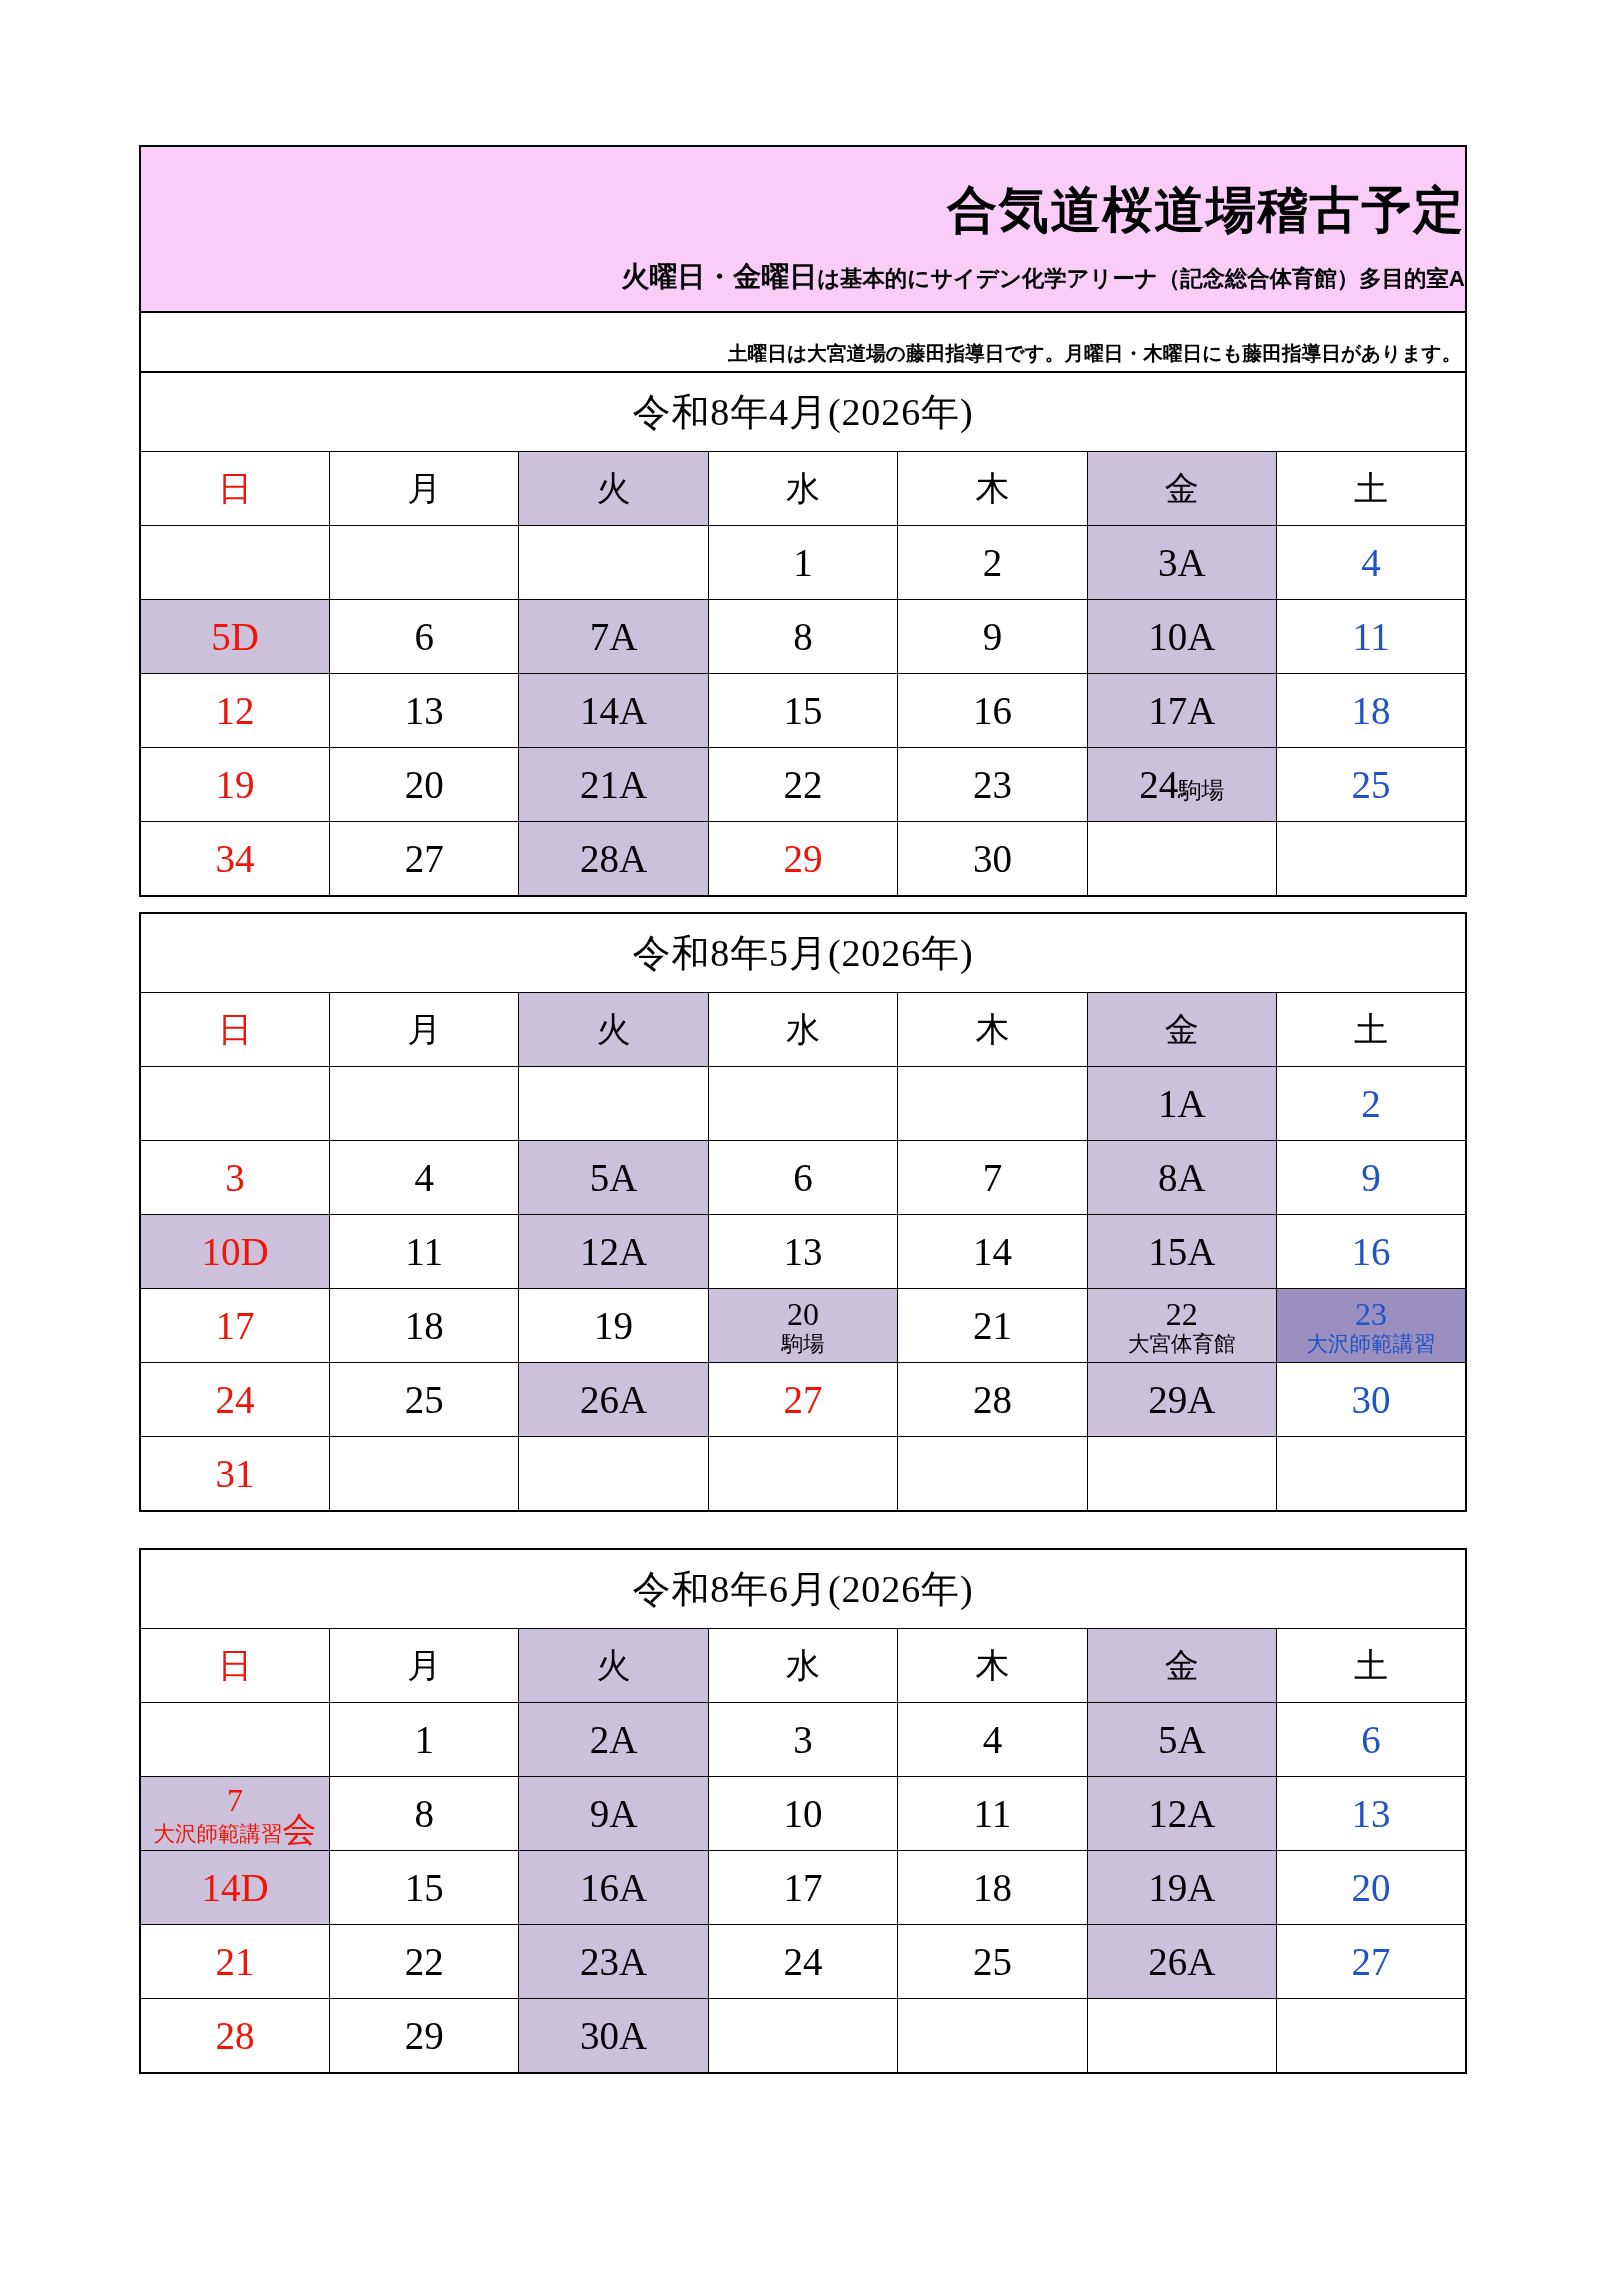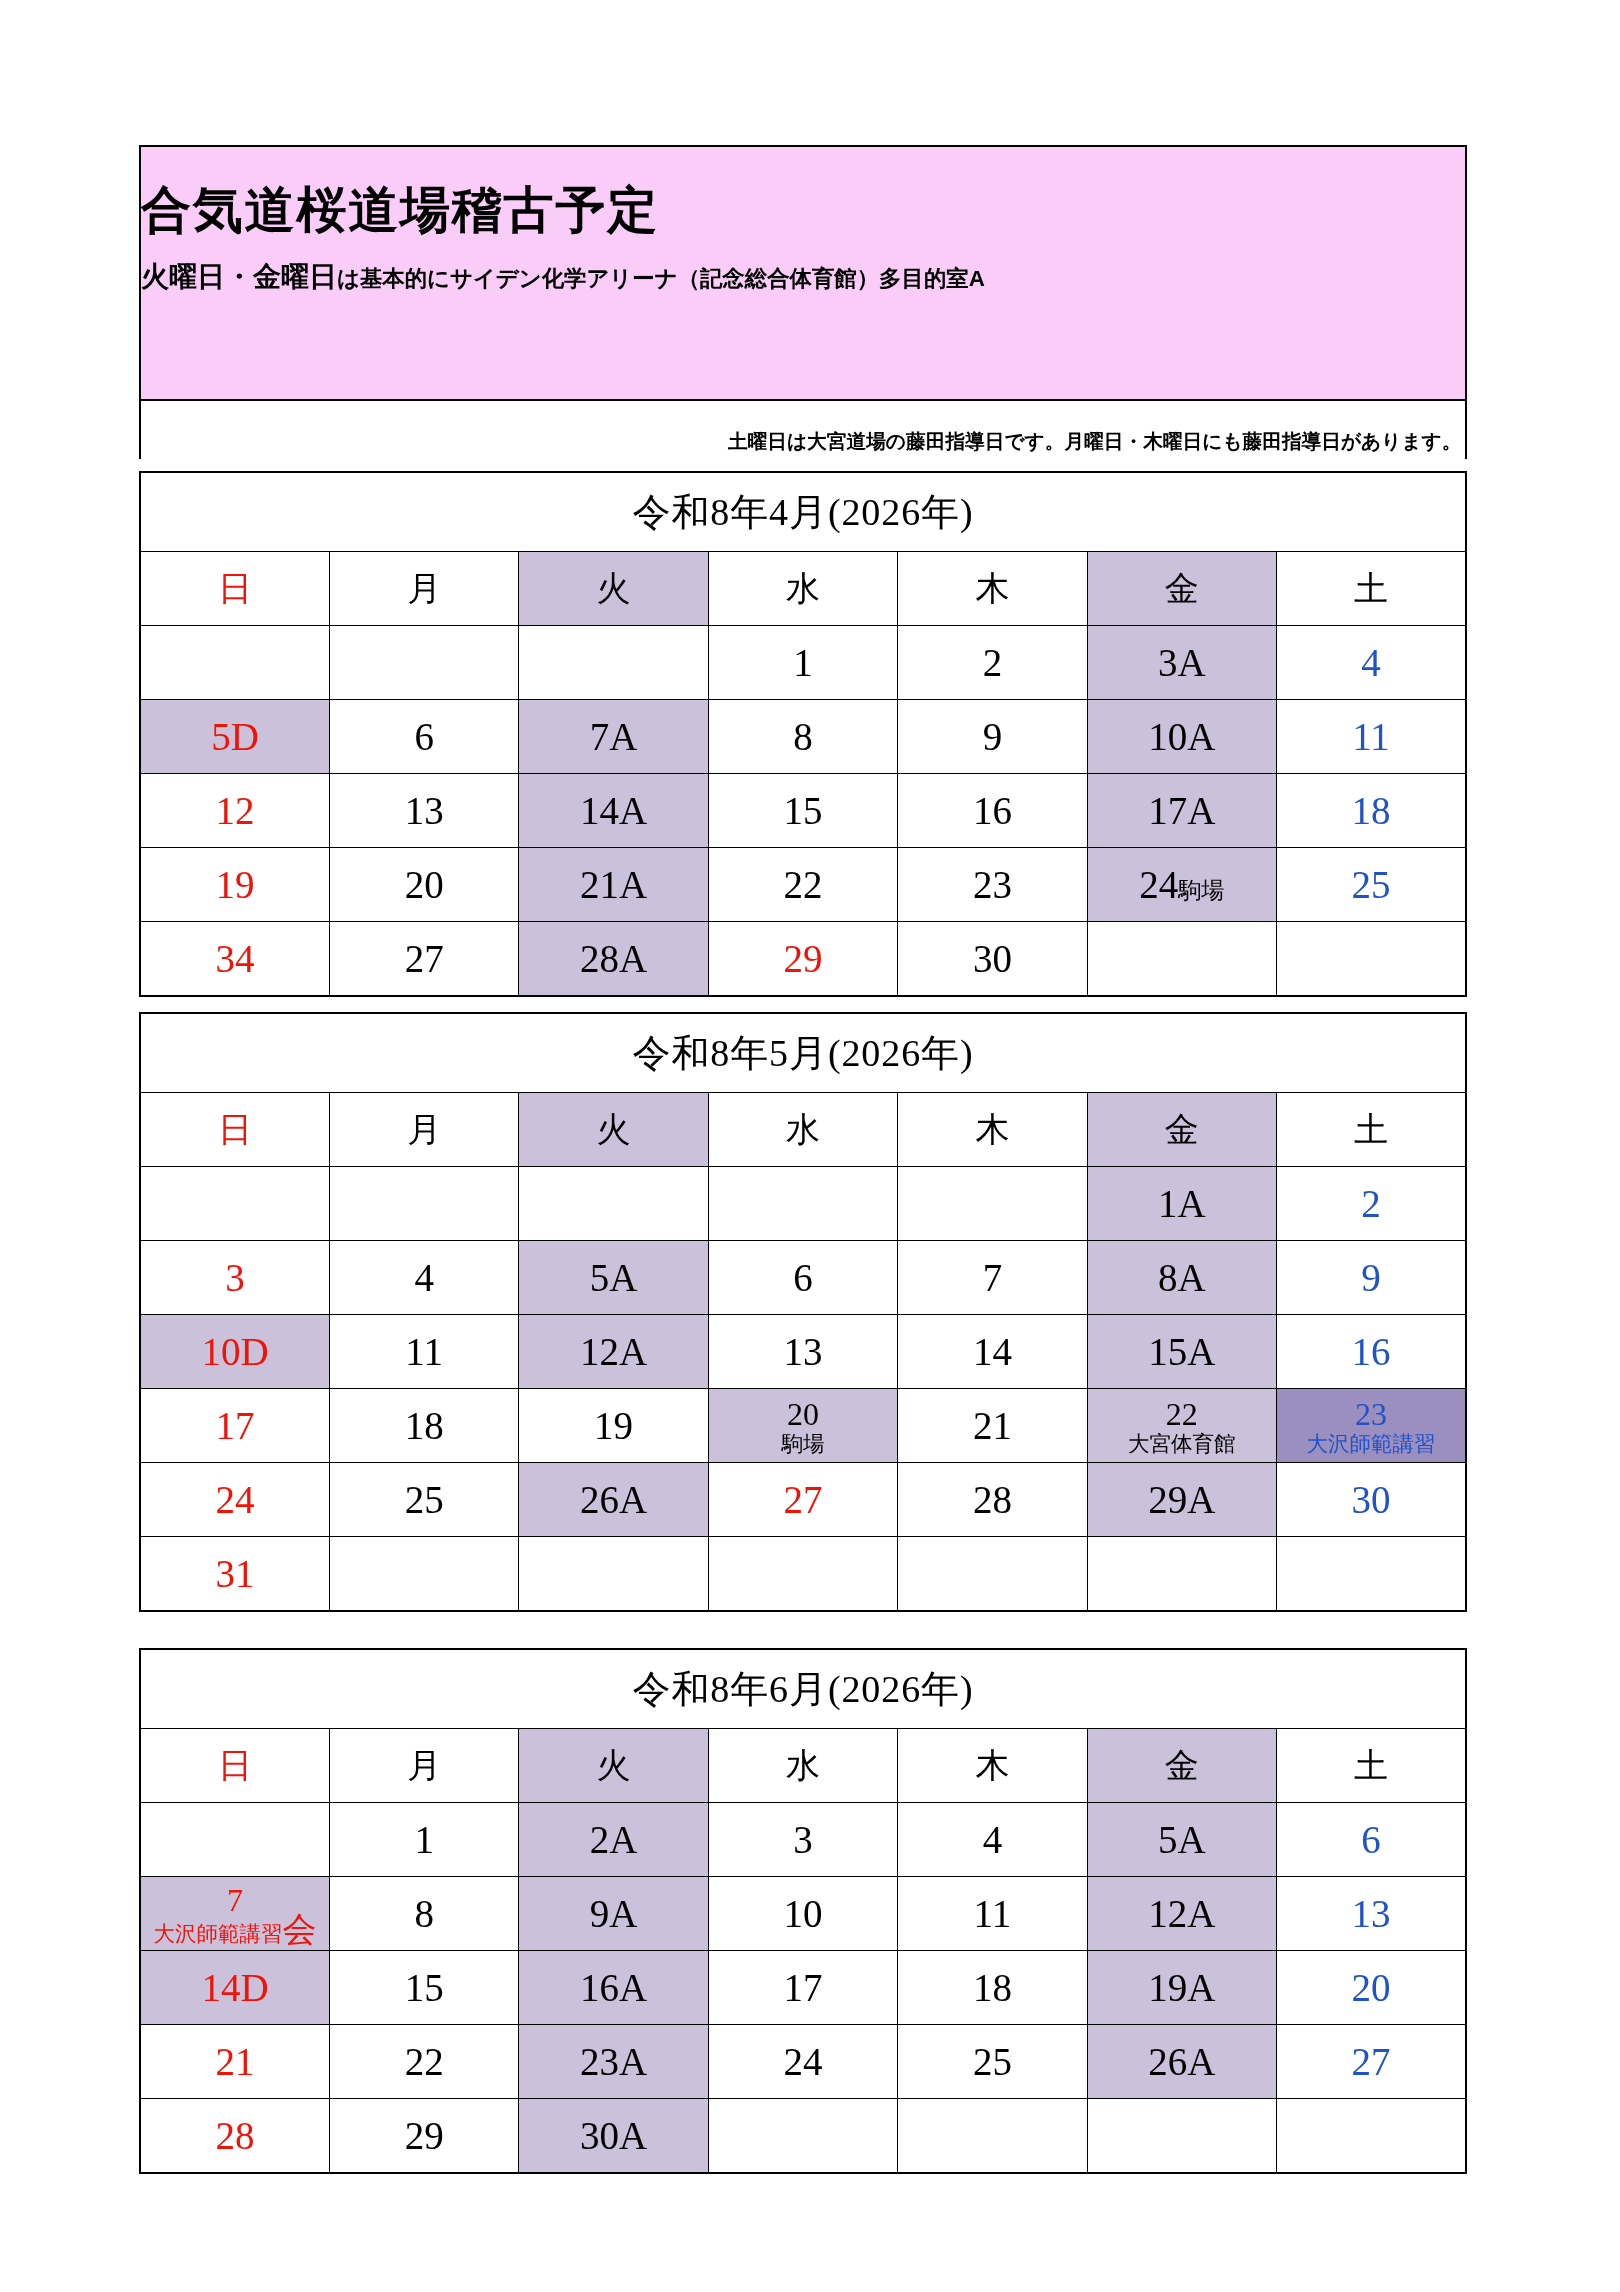--- a/index.html
+++ b/index.html
@@ -4,22 +4,22 @@
 <style>
   html,body{margin:0;padding:0;background:#fff;}
   body{
     width:1620px;height:2293px;position:relative;overflow:hidden;
     font-family:"Liberation Serif","DejaVu Serif",serif;color:#000;
   }
   .content{position:absolute;left:139px;top:145px;width:1328px;}
 
   
   .pink-box{
-    box-sizing:border-box;height:256px;background:var(--pink,#facdf8);
-    border:2.7px solid #000;text-align:left;
+    box-sizing:border-box;height:168px;background:var(--pink,#facdf8);
+    border:2.7px solid #000;text-align:right;
   }
   .main-title{
     padding-top:36px;font-size:50px;font-weight:600;letter-spacing:1.8px;line-height:1.1;
   }
   .subtitle{
     margin-top:21.5px;font-family:"Liberation Sans","DejaVu Sans",sans-serif;
     font-weight:bold;font-size:22.4px;line-height:1.2;
   }
   .subtitle .em{font-size:28px;}
 
@@ -31,21 +31,21 @@
     padding:0 3.6px 4.5px 0;
     font-family:"Liberation Sans","DejaVu Sans",sans-serif;
     font-weight:bold;font-size:19.7px;
   }
 
   
   table.cal{
     border-collapse:collapse;table-layout:fixed;width:1328px;
     border:2.7px solid #000;
   }
-  table.cal.m1{margin-top:12px;}
+  table.cal.m1{margin-top:0;}
   table.cal.m2{margin-top:15px;}
   table.cal.m3{margin-top:36px;}
   table.cal td{
     border:1.8px solid #000;text-align:center;vertical-align:middle;
     padding:0;overflow:hidden;
   }
   td.cal-title{height:78px;font-size:38px;letter-spacing:0.9px;}
   td.wd{height:73px;font-size:34px;}
   td.day{height:73px;font-size:39px;}
   .sun{color:var(--red,#ee1408);}

